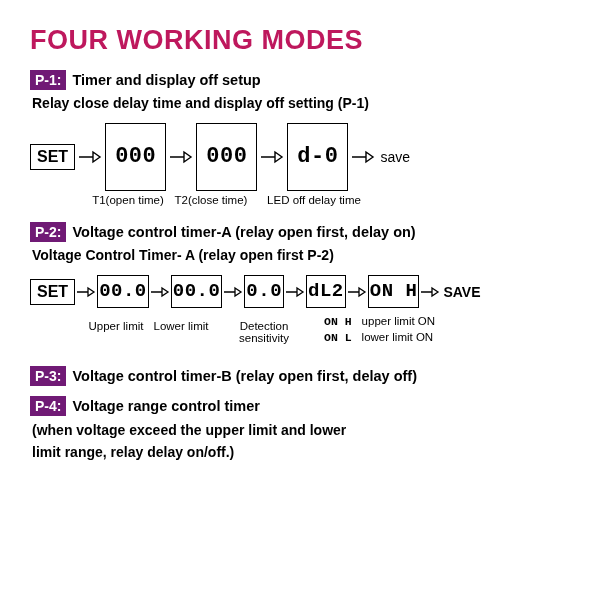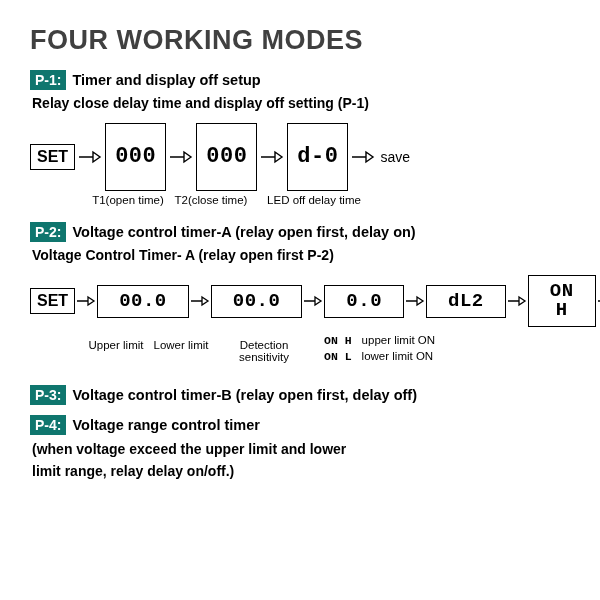--- a/index.html
+++ b/index.html
@@ -6,34 +6,34 @@
     margin: 0;
     padding: 25px 30px;
     width: 600px;
     height: 600px;
     box-sizing: border-box;
     font-family: Arial, sans-serif;
     background: #fff;
     color: #000;
   }
   .title {
-    color: #404040;
+    color: #be185d;
     font-size: 27px;
     font-weight: bold;
     letter-spacing: 0.5px;
     margin-bottom: 14px;
   }
   .mode-line {
     display: flex;
     align-items: center;
     margin: 6px 0 3px 0;
     font-size: 14.5px;
   }
   .mode-badge {
-    background: #0f766e;
+    background: #701a75;
     color: #fff;
     font-weight: bold;
     padding: 2px 5px;
     margin-right: 6px;
     font-size: 14px;
   }
   .mode-title {
     font-weight: bold;
   }
   .sub-line {
@@ -57,21 +57,21 @@
   .seg-box {
     border: 1.5px solid #000;
     padding: 22px 9px;
     font-family: "Courier New", monospace;
     font-size: 22px;
     font-weight: bold;
     letter-spacing: 0.5px;
     text-align: center;
     line-height: 1;
   }
-  .seg-box.small { font-size: 19px; padding: 6px 21px; }
+  .seg-box.small { font-size: 19px; padding: 6px 1px; }
   .arrow-svg { flex: 0 0 auto; }
   .save-txt { font-size: 14px; margin-left: 2px; }
   .save-txt.bold { font-weight: bold; }
   .captions {
     display: flex;
     font-size: 11.5px;
     margin: 3px 0 16px 0;
   }
   .cap { text-align: center; }
   .legend {

